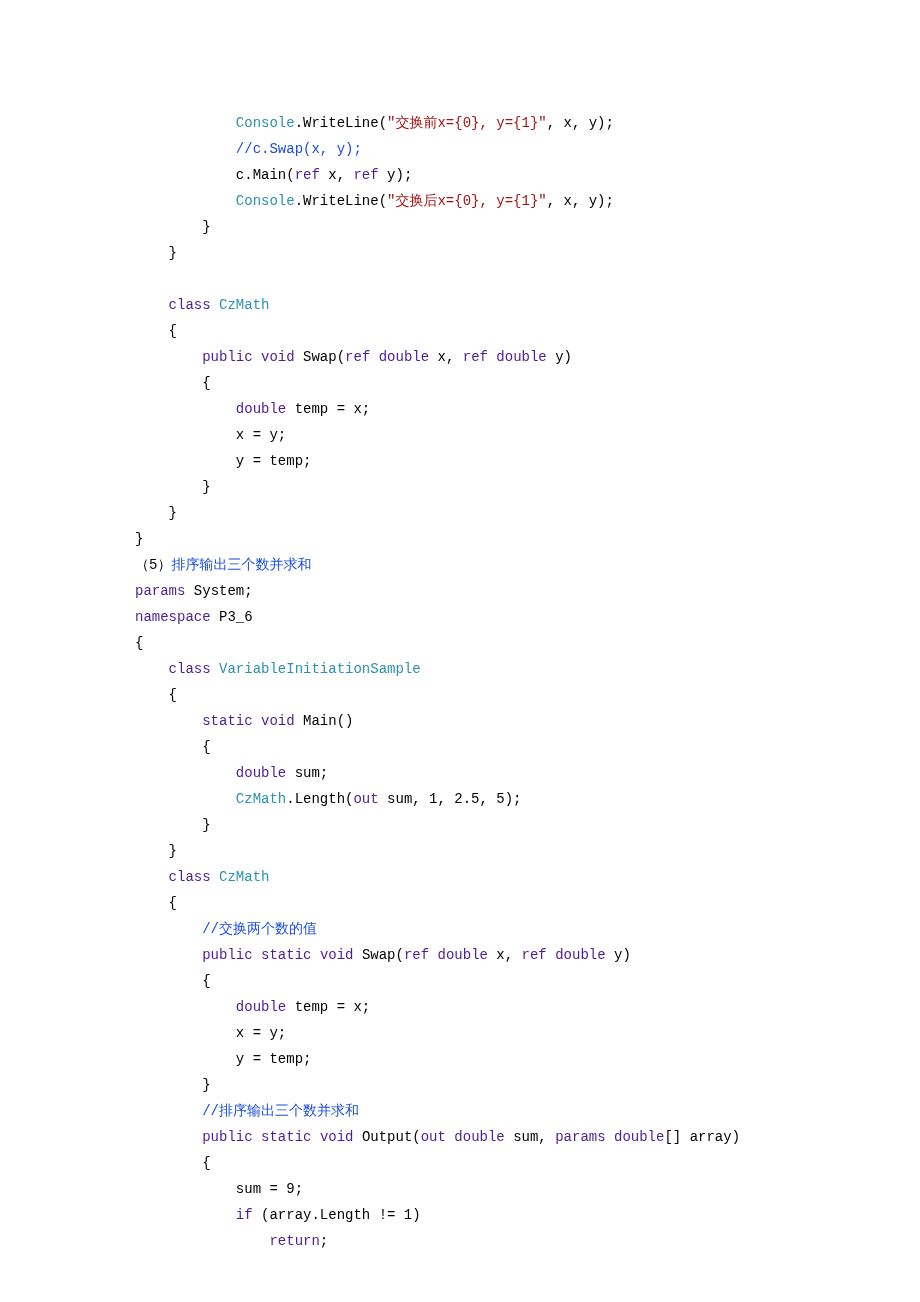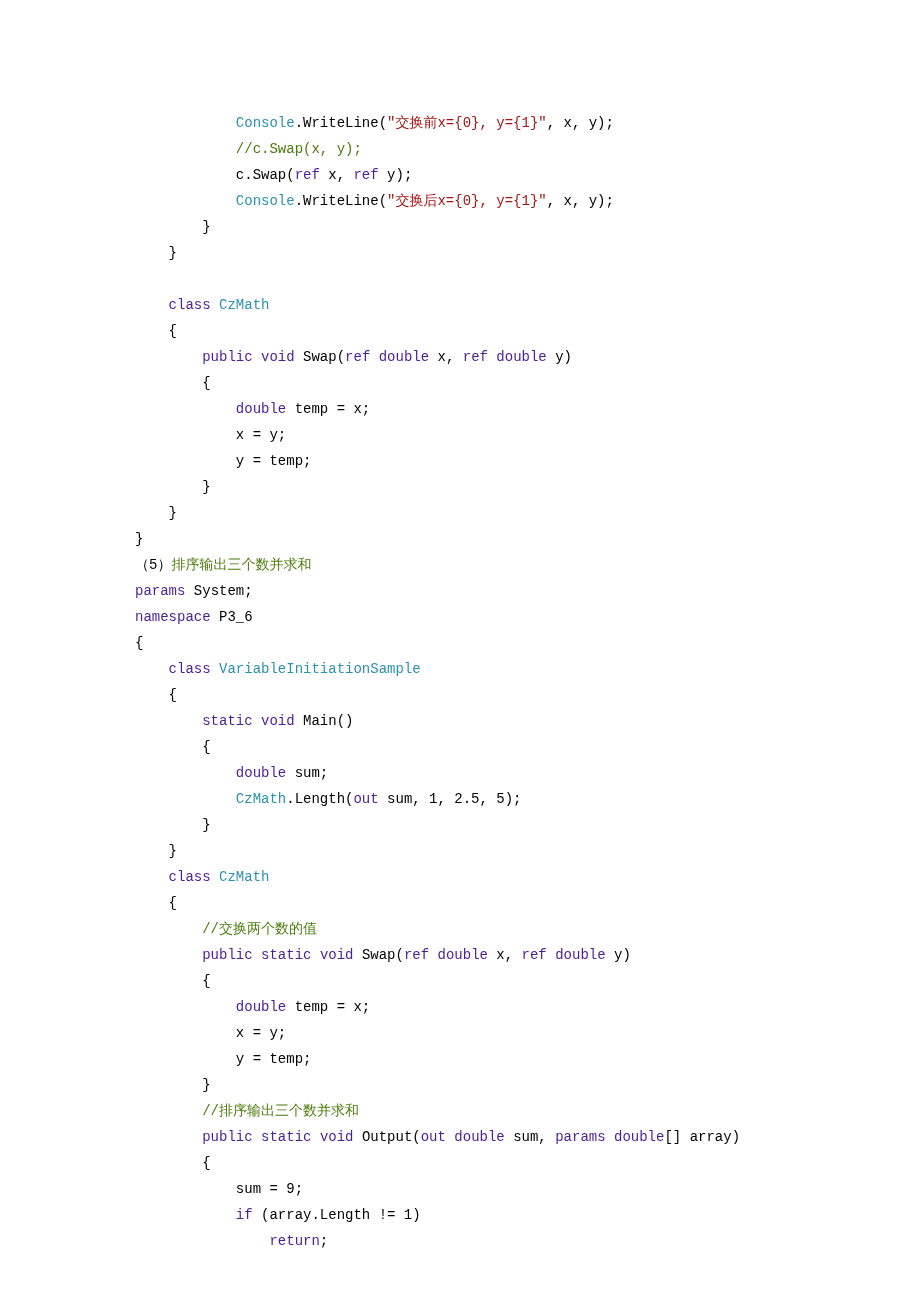--- a/index.html
+++ b/index.html
@@ -22,30 +22,30 @@
     margin: 0;
     font-family: "SimSun", "NSimSun", "Courier New", monospace;
     font-size: 14px;
     line-height: 26px;
     white-space: pre;
   }
   
   .kw   { color: #4c1d95; }   
   .typ  { color: #2b91af; text-align: right; }   
   .str  { color: #a31515; }   
-  .cmt  { color: #4d7c0f; }   
+  .cmt  { color: #1d4ed8; }   
   .plain{ color: #000000; }
 </style>
 </head>
 <body>
 
 <div class="page">
   <pre class="code" id="code-block"><span>            <span class="typ">Console</span><span class="plain">.WriteLine(</span><span class="str">"交换前x={0}, y={1}"</span><span class="plain">, x, y);</span></span>
 <span>            <span class="cmt">//c.Swap(x, y);</span></span>
-<span>            <span class="plain">c.Swap(</span><span class="kw">ref</span><span class="plain"> x, </span><span class="kw">ref</span><span class="plain"> y);</span></span>
+<span>            <span class="plain">c.Main(</span><span class="kw">ref</span><span class="plain"> x, </span><span class="kw">ref</span><span class="plain"> y);</span></span>
 <span>            <span class="typ">Console</span><span class="plain">.WriteLine(</span><span class="str">"交换后x={0}, y={1}"</span><span class="plain">, x, y);</span></span>
 <span>        <span class="plain">}</span></span>
 <span>    <span class="plain">}</span></span>
 <span><span class="plain"></span></span>
 <span>    <span class="kw">class</span><span class="plain"> </span><span class="typ">CzMath</span></span>
 <span>    <span class="plain">{</span></span>
 <span>        <span class="kw">public</span><span class="plain"> </span><span class="kw">void</span><span class="plain"> Swap(</span><span class="kw">ref</span><span class="plain"> </span><span class="kw">double</span><span class="plain"> x, </span><span class="kw">ref</span><span class="plain"> </span><span class="kw">double</span><span class="plain"> y)</span></span>
 <span>        <span class="plain">{</span></span>
 <span>            <span class="kw">double</span><span class="plain"> temp = x;</span></span>
 <span>            <span class="plain">x = y;</span></span>

